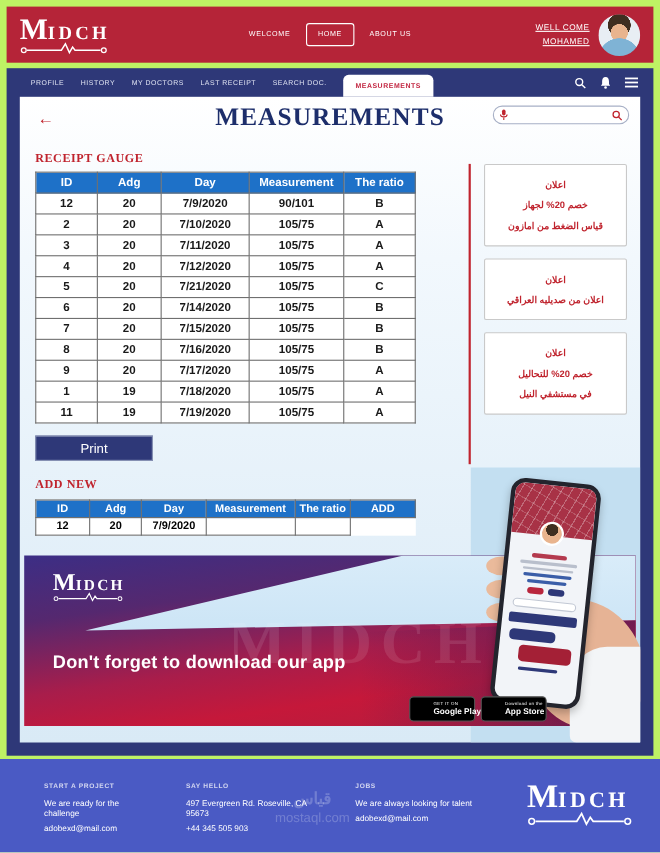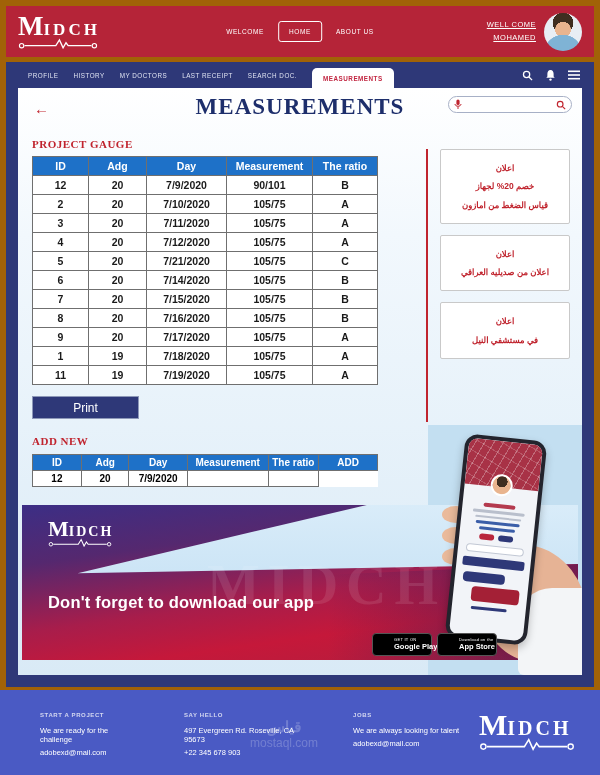--- a/index.html
+++ b/index.html
@@ -1,17 +1,17 @@
 <!DOCTYPE html>
 <html><head>
 <meta charset="utf-8">
 <style>
   html,body{margin:0;padding:0;background:#fff;}
   *{box-sizing:border-box;}
-  .page{position:relative;width:600px;height:775px;background:#a16207;font-family:"Liberation Sans",sans-serif;overflow:hidden;}
+  .page{position:relative;width:600px;height:775px;background:#bef264;font-family:"Liberation Sans",sans-serif;overflow:hidden;}
 
   
   .topbar{position:absolute;left:6px;top:6px;width:588px;height:51px;background:#b52438;display:flex;align-items:center;padding:0 12px;}
   .logo{position:relative;color:#fff;line-height:1;cursor:pointer;}
   .logo .lm{font-family:"Liberation Serif",serif;font-weight:bold;font-size:27px;}
   .logo .lr{font-family:"Liberation Serif",serif;font-weight:bold;font-size:17px;letter-spacing:3px;}
   .logo svg{display:block;margin-top:-3px;}
   .topnav{position:absolute;left:50%;transform:translateX(-50%);display:flex;align-items:center;gap:14px;}
   .topnav a{color:#fff;font-size:6.5px;letter-spacing:.6px;text-decoration:none;}
   .topnav a.active{border:1px solid #fff;border-radius:3px;padding:6px 10px;}
@@ -100,21 +100,21 @@
   
   .badges{position:absolute;z-index:6;display:flex;gap:5px;left:354px;top:545px;}
   .badge{width:60px;height:23px;background:#000;border:1px solid #555;border-radius:4px;display:flex;align-items:center;gap:4px;padding:0 5px;cursor:pointer;}
   .badge .txt{color:#fff;line-height:1.25;margin-left:12px;}
   .badge .t1{font-size:4px;letter-spacing:.3px;}
   .badge .t2{font-size:7.5px;font-weight:bold;white-space:nowrap;}
   .gp-tri{width:11px;height:12px;background:linear-gradient(135deg,#00d7fe 0%,#00f076 35%,#ffd500 65%,#ff3a44 100%);clip-path:polygon(0 0,100% 50%,0 100%);}
 
   
   .footer{position:absolute;left:0;top:690px;width:600px;height:85px;background:#4a5ac4;color:#fff;}
-  .fcols{position:absolute;left:40px;top:22px;display:flex;gap:44px;}
+  .fcols{position:absolute;left:40px;top:22px;display:flex;gap:29px;}
   .fcol .ft{font-size:6px;letter-spacing:.6px;color:rgba(255,255,255,.75);font-weight:bold;margin-bottom:8px;}
   .fcol .fl{font-size:7.5px;margin-top:4px;}
   .fc1{width:100px}.fc2{width:125px}.fc3{width:120px}
   .flogo{position:absolute;right:25px;top:20px;}
   .flogo .lm{font-size:30px;}
   .flogo .lr{font-size:20px;letter-spacing:3px;}
   .fwater{position:absolute;left:250px;top:28px;text-align:center;color:rgba(255,255,255,.22);line-height:1.2;}
   .fwater .wa{font-size:15px;font-weight:bold;}
   .fwater .we{font-size:12px;}
 </style>
@@ -181,21 +181,21 @@
             <path d="M4 7.8 V10" stroke="#c0242e" stroke-width="1"></path>
           </svg>
         <input placeholder="" style="">
         <svg width="10" height="10" viewBox="0 0 12 12">
             <circle cx="5" cy="5" r="3.4" fill="none" stroke="#c0242e" stroke-width="1.4"></circle>
             <path d="M7.6 7.6 L11 11" stroke="#c0242e" stroke-width="1.4"></path>
           </svg>
       </div>
 
       <div class="main-col">
-        <div class="seclabel">PROJECT GAUGE</div>
+        <div class="seclabel">RECEIPT GAUGE</div>
 
         <table class="mtable">
           <thead>
             <tr>
               <th class="c0">ID</th>
               <th class="c1">Adg</th>
               <th class="c2">Day</th>
               <th class="c3">Measurement</th>
               <th class="c4">The ratio</th>
             </tr>
@@ -314,20 +314,21 @@
           <div>اعلان</div>
           <div>خصم 20% لجهاز</div>
           <div>قياس الضغط من امازون</div>
         </div>
         <div class="adbox">
           <div>اعلان</div>
           <div>اعلان من صديليه العراقي</div>
         </div>
         <div class="adbox">
           <div>اعلان</div>
+          <div>خصم 20% للتحاليل</div>
           <div>في مستشفي النيل</div>
         </div>
       </div>
 
       <div class="phonezone"></div>
 
       <div class="banner">
         <div class="wedge"></div>
         <div class="shade"></div>
         <div class="bwater">MIDCH</div>
@@ -397,21 +398,21 @@
   <footer class="footer">
     <div class="fcols">
       <div class="fcol fc1">
         <div class="ft">START A PROJECT</div>
         <div class="fl">We are ready for the challenge</div>
         <div class="fl">adobexd@mail.com</div>
       </div>
       <div class="fcol fc2">
         <div class="ft">SAY HELLO</div>
         <div class="fl">497 Evergreen Rd. Roseville, CA 95673</div>
-        <div class="fl">+22 345 678 903</div>
+        <div class="fl">+44 345 505 903</div>
       </div>
       <div class="fcol fc3">
         <div class="ft">JOBS</div>
         <div class="fl">We are always looking for talent</div>
         <div class="fl">adobexd@mail.com</div>
       </div>
     </div>
     <div class="fwater">
       <div class="wa">قياس</div>
       <div class="we">mostaql.com</div>

